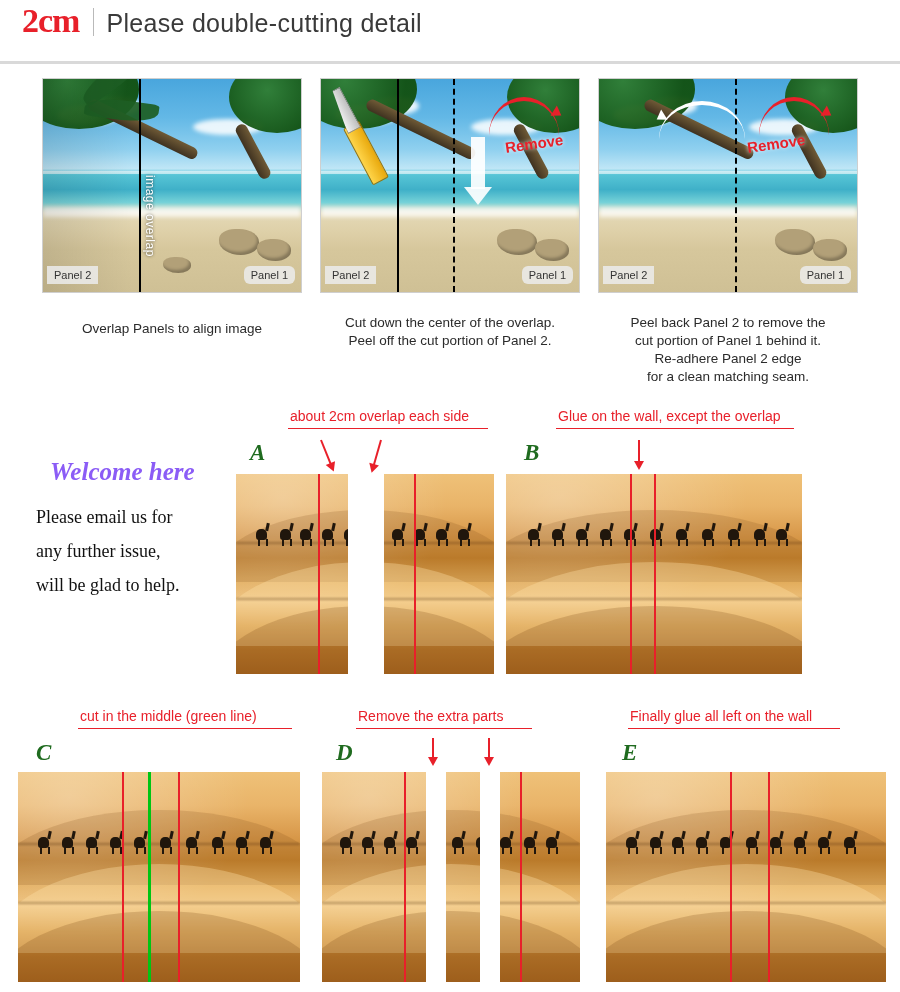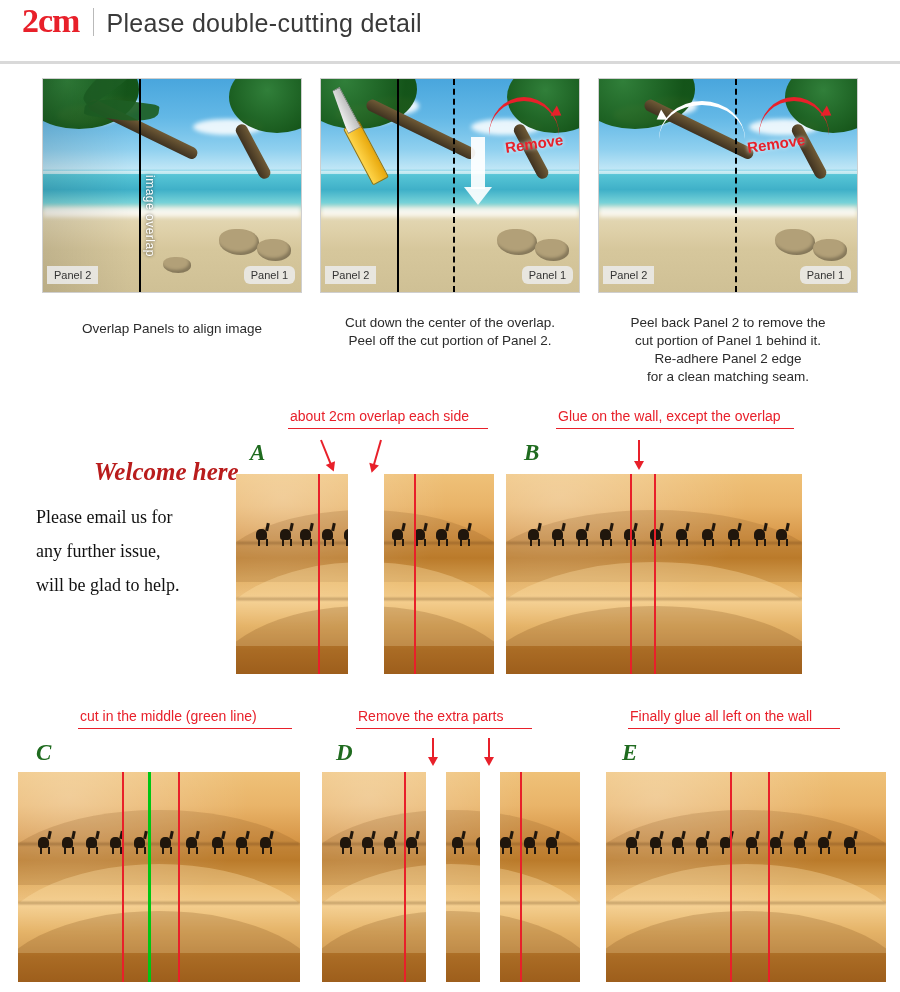--- a/index.html
+++ b/index.html
@@ -214,22 +214,21 @@
   }
 
   
   .welcome-title {
     position: absolute;
     left: 50px; top: 458px;
     font-family: "Liberation Serif", serif;
     font-style: italic;
     font-weight: bold;
     font-size: 25px;
-    color: #b91c1c;
-    margin-left: 44px;
+    color: #8b5cf6;
   }
   .welcome-body {
     position: absolute;
     left: 36px; top: 500px;
     width: 210px;
     font-family: "Liberation Serif", serif;
     font-size: 18px;
     color: #111;
     line-height: 34px;
   }

